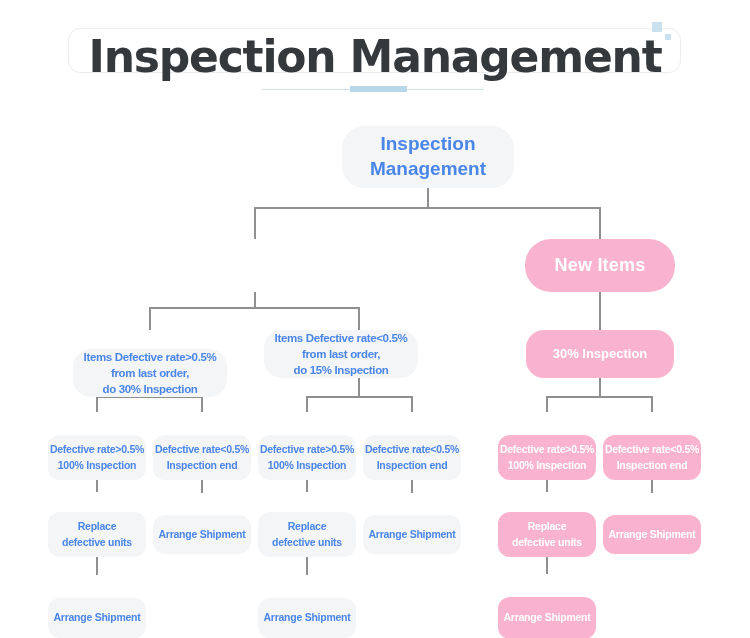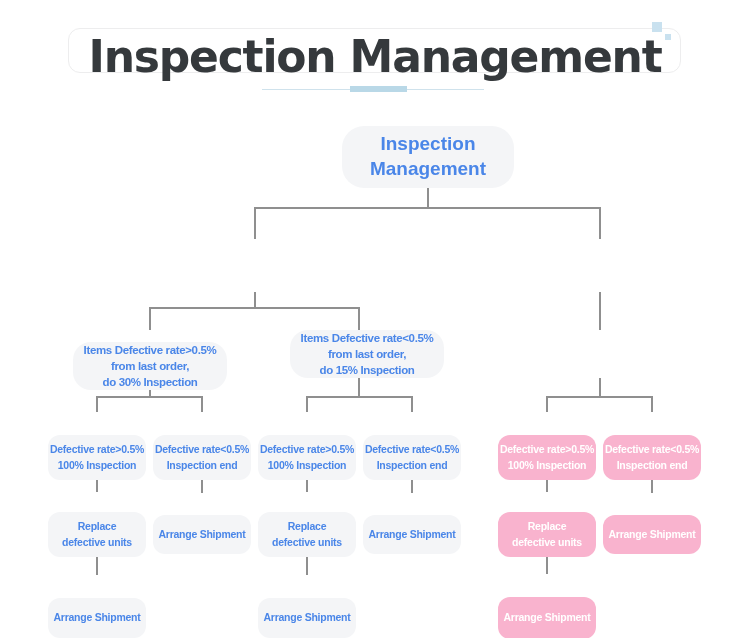--- a/index.html
+++ b/index.html
@@ -52,27 +52,29 @@
     <path class="conn" d="M600,292V330"></path>
     <path class="conn" d="M150,378V397 M97,412V397H202V412"></path>
     <path class="conn" d="M359,378V397 M307,412V397H412V412"></path>
     <path class="conn" d="M600,378V397 M547,412V397H652V412"></path>
     <path class="conn" d="M97,457V492 M202,457V493 M307,457V492 M412,457V493 M547,457V492 M652,457V493"></path>
     <path class="conn" d="M97,534V575 M307,534V575 M547,534V574"></path>
   </svg>
 
   <div class="node gray lvl-root" style="left:342px;top:126px;width:172px;height:62px">Inspection Management</div>
 
+  <div class="node pink lvl2" style="left:525px;top:239px;width:150px;height:53px">New Items</div>
 
-  <div class="node gray lvl3" style="left:73px;top:342px;width:154px;height:48px">Items Defective rate&gt;0.5%
+  <div class="node gray lvl3" style="left:73px;top:349px;width:154px;height:48px">Items Defective rate&gt;0.5%
 from last order,
 do 30% Inspection</div>
-  <div class="node gray lvl3" style="left:290px;top:330px;width:154px;height:48px">Items Defective rate&lt;0.5%
+  <div class="node gray lvl3" style="left:264px;top:330px;width:154px;height:48px">Items Defective rate&lt;0.5%
 from last order,
 do 15% Inspection</div>
+  <div class="node pink lvl3 lvl3-pink" style="left:526px;top:330px;width:148px;height:48px">30% Inspection</div>
 
   <div class="node gray lvl4" style="left:48px;top:412px;width:98px;height:45px">Defective rate&gt;0.5%
 100% Inspection</div>
   <div class="node gray lvl4" style="left:153px;top:412px;width:98px;height:45px">Defective rate&lt;0.5%
 Inspection end</div>
   <div class="node gray lvl4" style="left:258px;top:412px;width:98px;height:45px">Defective rate&gt;0.5%
 100% Inspection</div>
   <div class="node gray lvl4" style="left:363px;top:412px;width:98px;height:45px">Defective rate&lt;0.5%
 Inspection end</div>
   <div class="node pink lvl4" style="left:498px;top:412px;width:98px;height:45px">Defective rate&gt;0.5%

